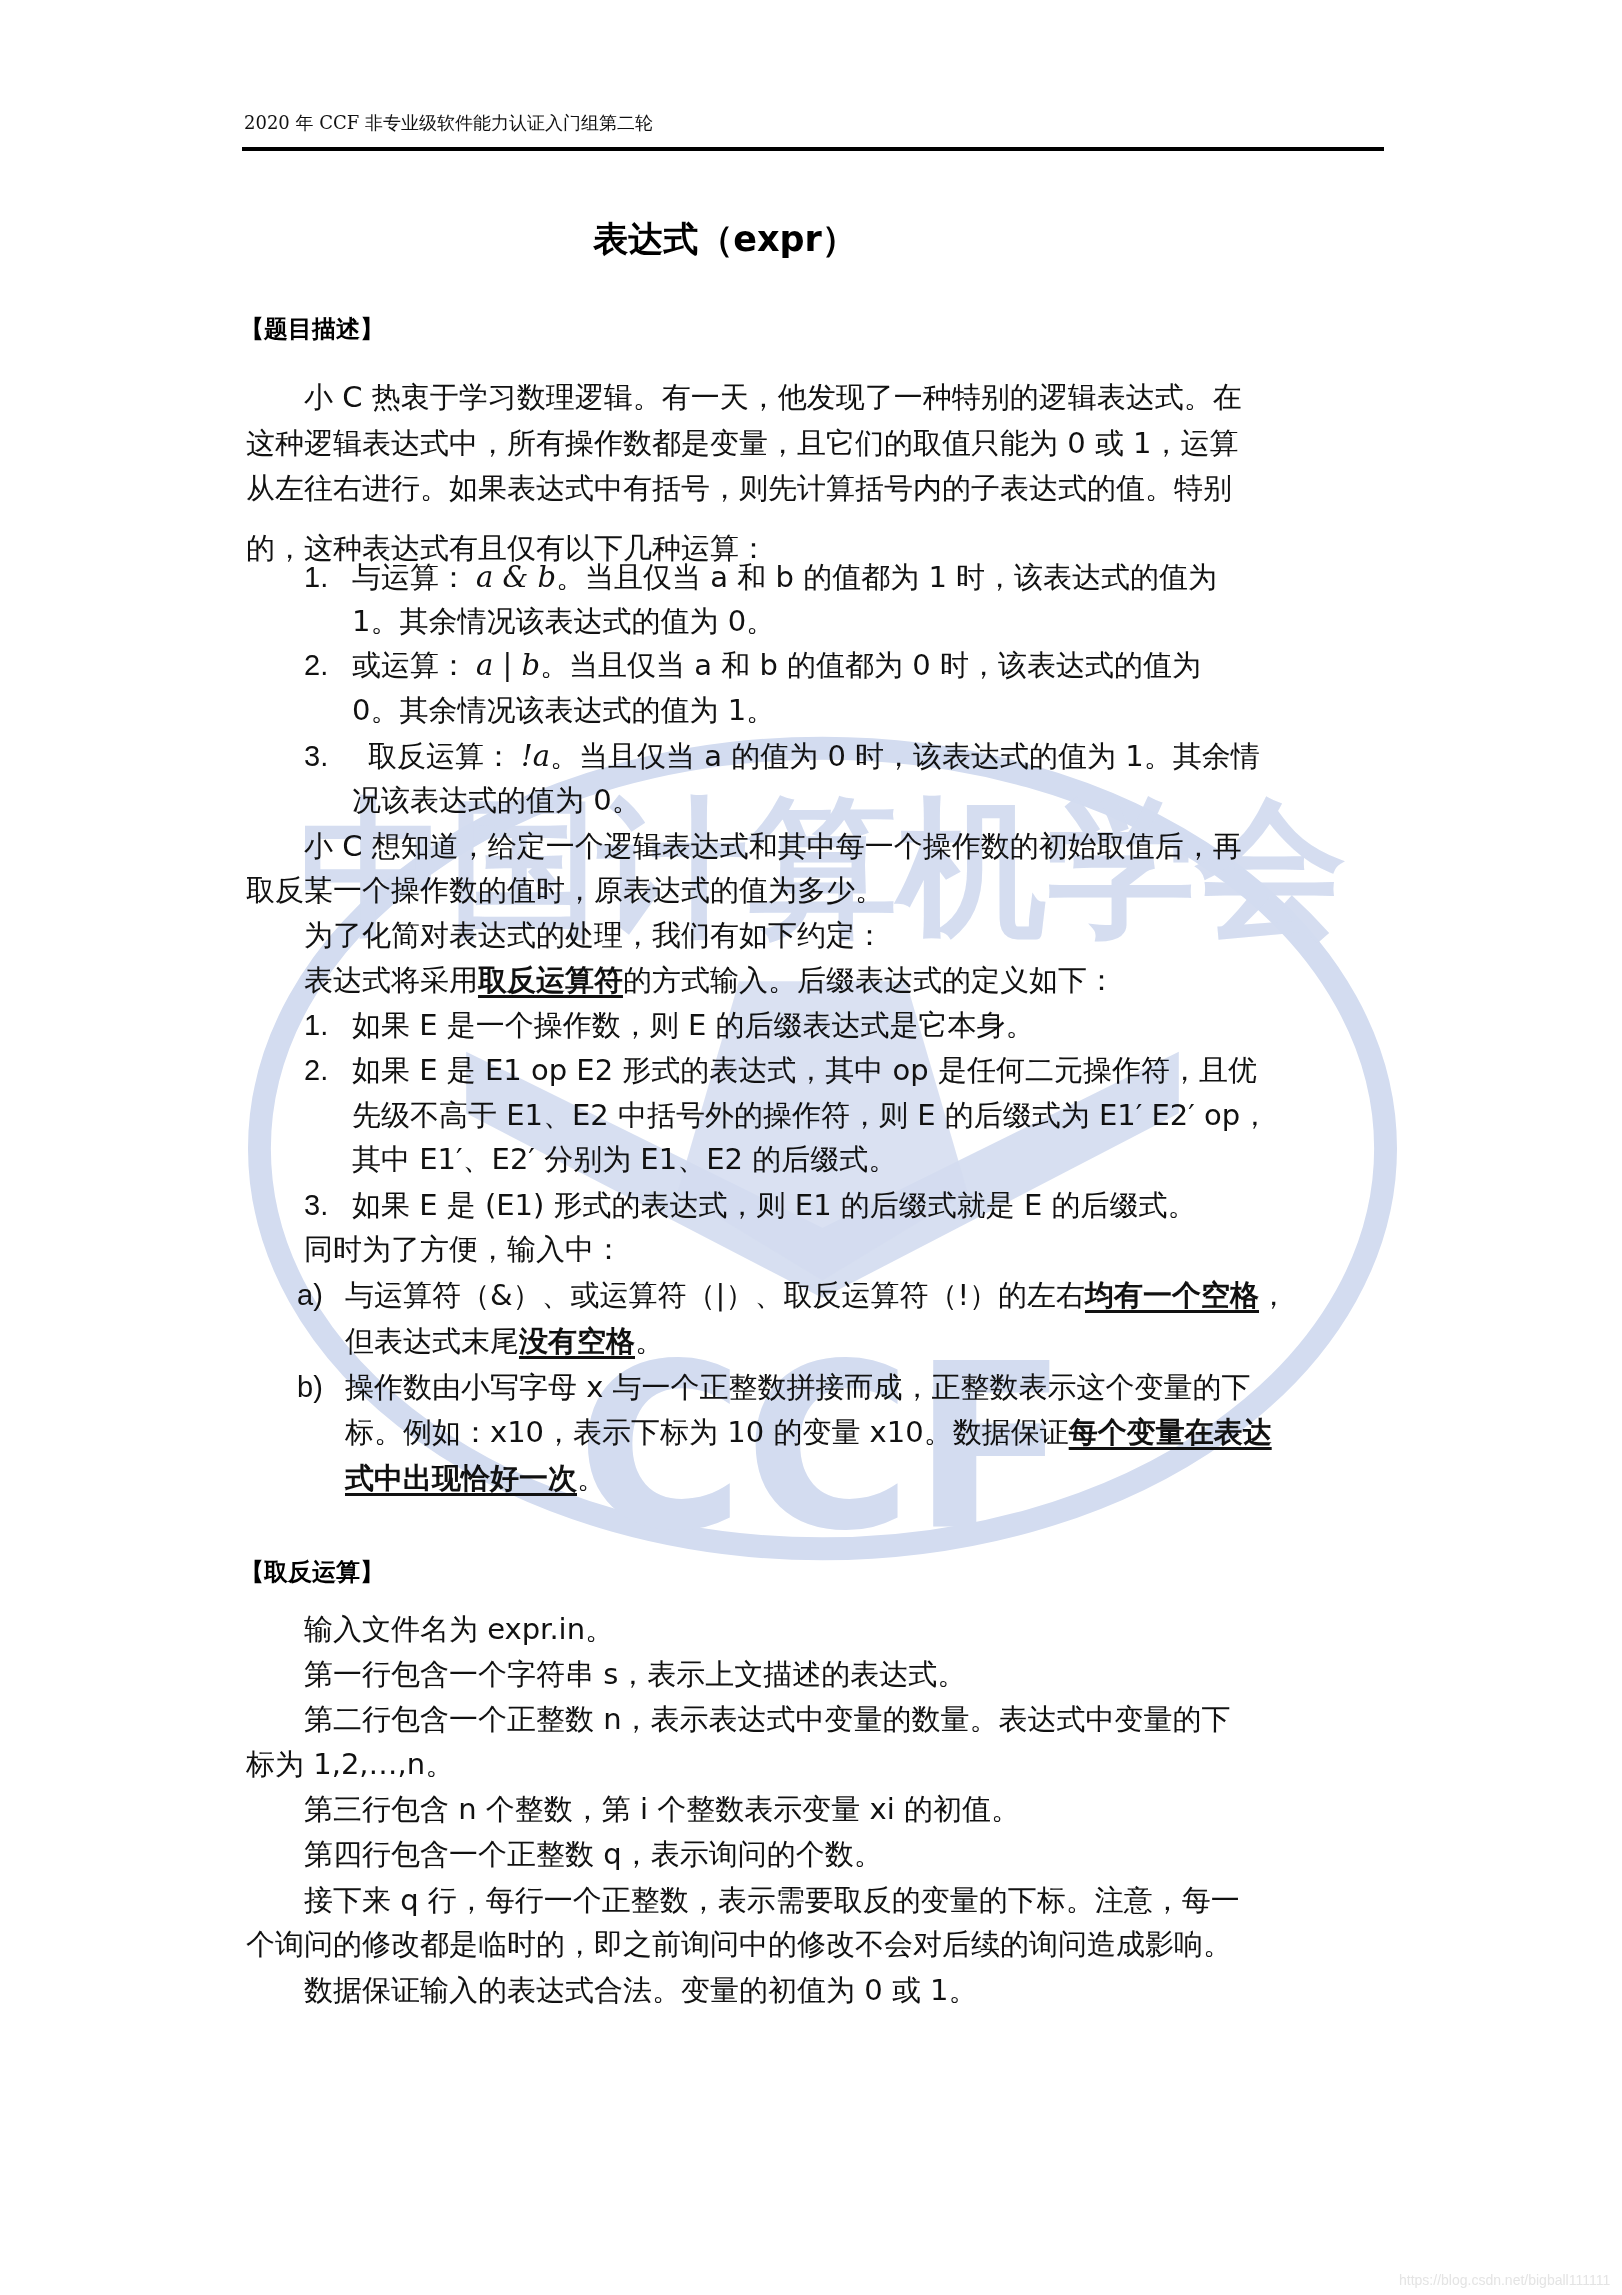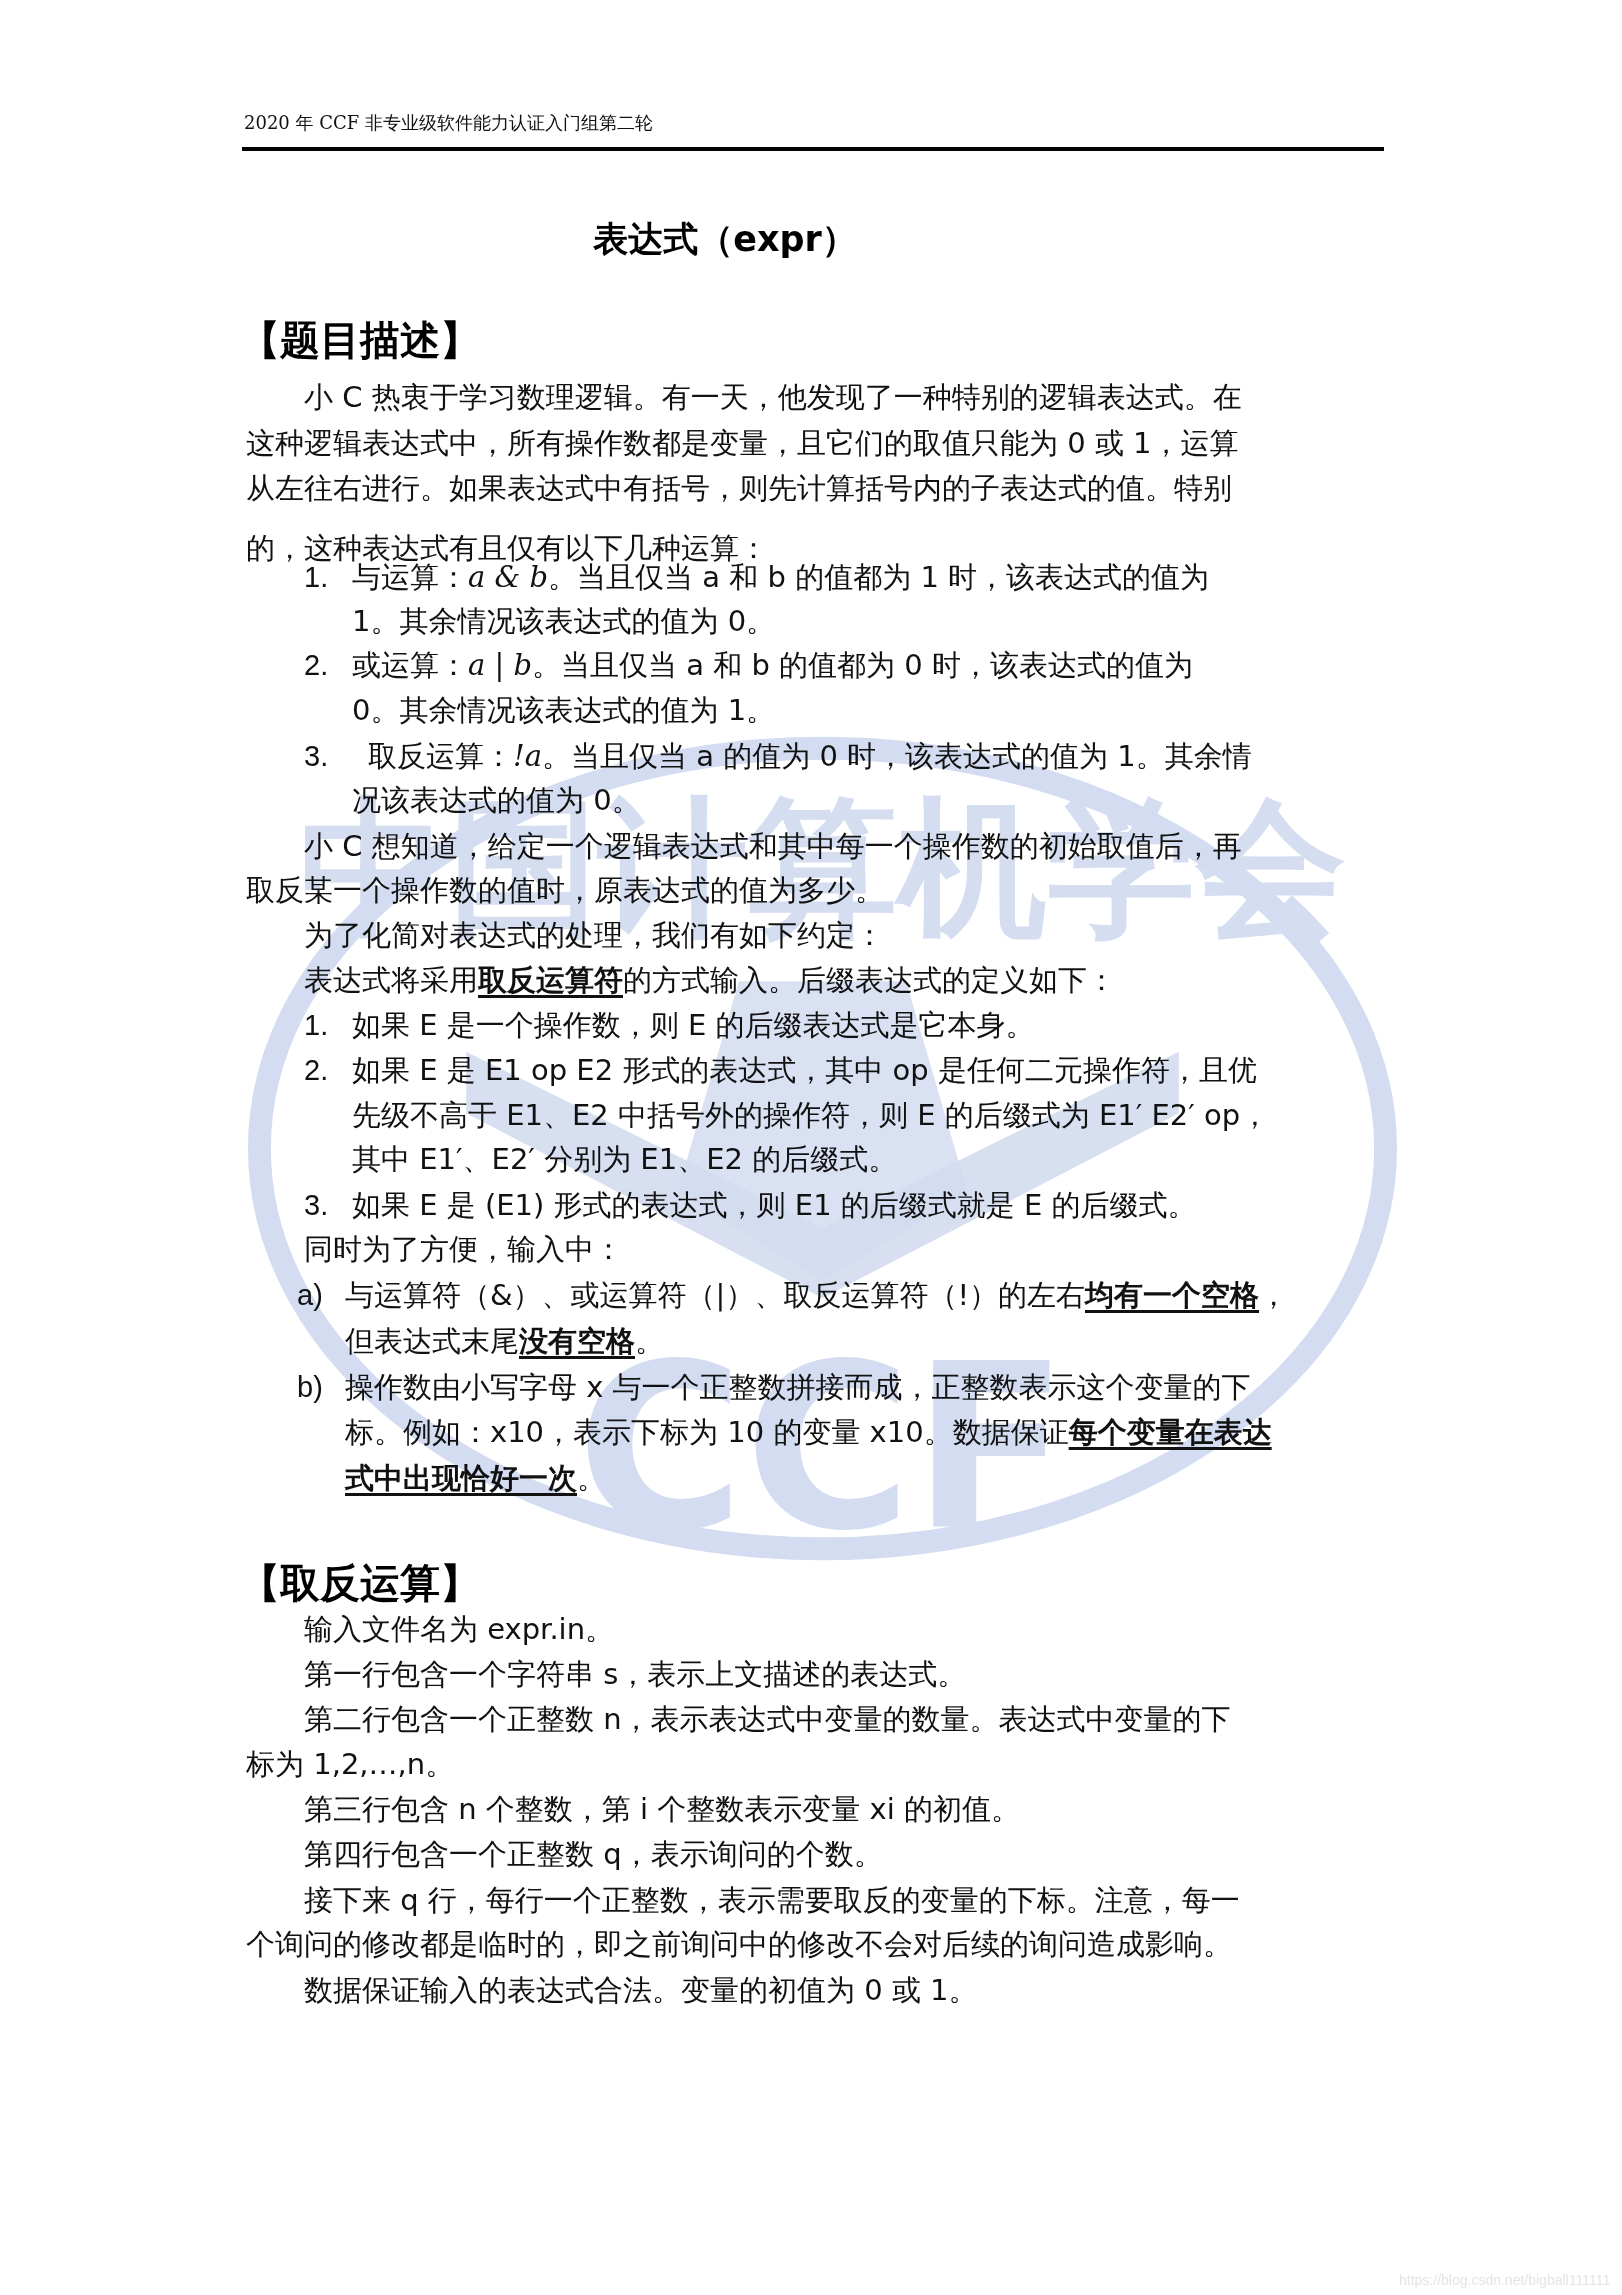--- a/index.html
+++ b/index.html
@@ -4,25 +4,25 @@
 <style>
   html, body { margin:0; padding:0; }
   body {
     width:1622px; height:2295px; background:#ffffff; position:relative; overflow:hidden;
     font-family:"DejaVu Sans","Liberation Sans",sans-serif; color:#111;
   }
   .watermark { position:absolute; left:246px; top:735px; width:1153px; height:827px; pointer-events:none; }
   .page-header { position:absolute; left:244px; top:111px; font-family:"DejaVu Serif","Liberation Serif",serif; font-size:18px; color:#111; white-space:nowrap; }
   .header-rule { position:absolute; left:242px; top:147px; width:1142px; height:3.5px; background:#000; }
   .title { position:absolute; left:0; width:1450px; top:216px; text-align:center; font-size:35px; font-weight:bold; color:#000; }
-  .section-heading { position:absolute; left:240px; font-size:40px; font-weight:bold; color:#000; white-space:nowrap; }
+  .section-heading { position:absolute; left:240px; font-size:24px; font-weight:bold; color:#000; white-space:nowrap; }
   .line { position:absolute; font-size:29px; line-height:35px; white-space:nowrap; color:#111; }
   .num { position:absolute; font-family:"Liberation Sans",sans-serif; font-size:29px; line-height:35px; color:#111; }
   .u { text-decoration:underline; text-decoration-thickness:2.6px; text-underline-offset:5.3px; font-weight:bold; }
-  .m { font-family:"DejaVu Serif","Liberation Serif",serif; font-style:italic; }
+  .m { font-family:"DejaVu Serif","Liberation Serif",serif; font-style:italic;margin-left:8px; }
   .footer-url { position:absolute; left:1399px; top:2272px; font-family:"Liberation Sans",sans-serif; font-size:14px; color:#e4e4e4; white-space:nowrap; }
 </style>
 </head>
 <body>
 
 <svg class="watermark" viewBox="0 0 1310 940" xmlns="http://www.w3.org/2000/svg">
   <g fill="none" stroke="#d3dcf0">
     <ellipse cx="655" cy="470" rx="640" ry="455" stroke-width="26"></ellipse>
   </g>
   <g fill="#d3dcf0">

